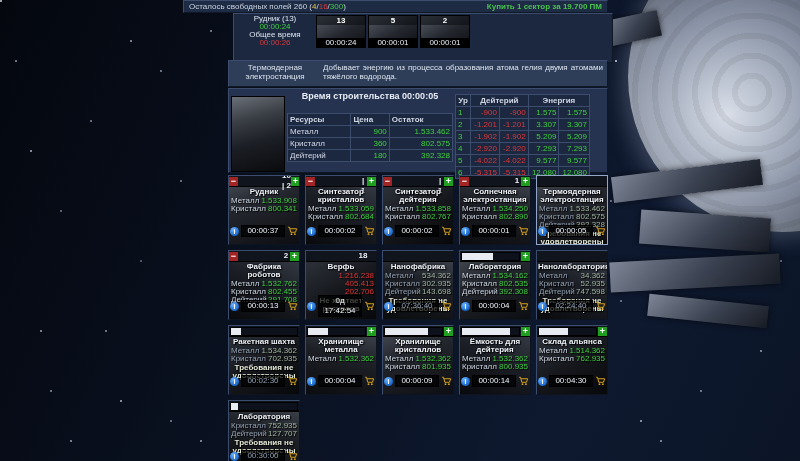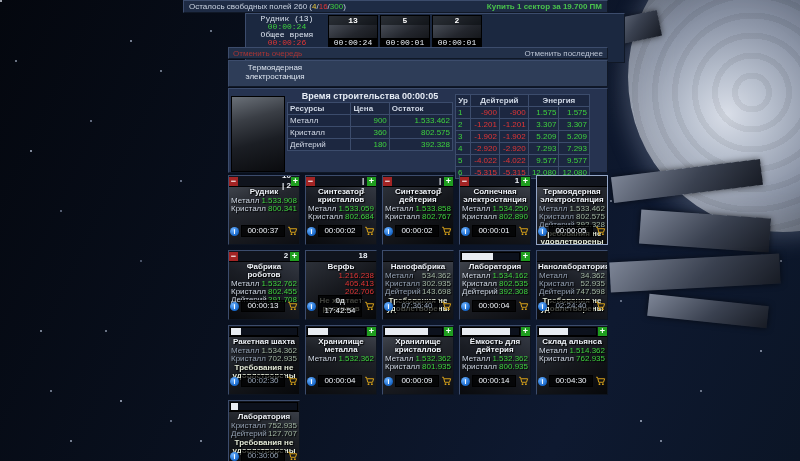--- a/index.html
+++ b/index.html
@@ -25,40 +25,40 @@
   .deb4{left:648px;top:300px;width:120px;height:22px;transform:rotate(6deg);}
   .deb5{left:600px;top:16px;width:60px;height:26px;transform:rotate(-12deg);}
   
   .panel{position:absolute;box-sizing:border-box;border:1px solid #3c4c6c;border-bottom-color:#101826;border-right-color:#101826;}
   .t8{font-size:8px;}
   .green{color:#3ed03e;} .red{color:#e03535;} .yellow{color:#e8c63a;} .white{color:#dbe3ee;}
   
   #topbar{left:183px;top:0;width:425px;height:13px;background:#1e2b44;display:flex;align-items:center;justify-content:space-between;padding:0 5px;color:#c9d2e0;}
   #topbar .buy{color:#49c24d;font-weight:bold;cursor:pointer;}
   
-  #queuePanel{left:245px;top:13px;width:380px;height:50px;background:#1b2840;display:flex;font-family:Liberation Mono, monospace;}
+  #queuePanel{left:233px;top:13px;width:380px;height:50px;background:#1b2840;display:flex;}
   #queueInfo{width:82px;text-align:center;line-height:8px;padding-top:1px;}
   #queueInfo div{font-size:8px;}
   .thumbs{display:flex;gap:2px;padding-top:1px;}
   .thumb{position:relative;width:48px;height:31px;background:linear-gradient(150deg,#555b66,#23262d 55%,#0e1013);border:1px solid #000;}
   .thumb .badge{position:absolute;top:0;left:0;right:0;text-align:center;font-size:8px;color:#fff;background:rgba(10,12,16,.55);font-weight:bold;}
   .thumb .ttime{position:absolute;bottom:0;left:0;right:0;text-align:center;font-size:8px;color:#e8edf4;background:#000;}
   #cancelBar{left:228px;top:47px;width:380px;height:12px;background:#223049;display:flex;justify-content:space-between;align-items:center;padding:0 4px;}
   #cancelBar .cq{color:#a83434;cursor:pointer;}
   #cancelBar .cl{color:#b9c2d2;cursor:pointer;}
   
   #descPanel{left:228px;top:60px;width:380px;height:27px;background:#2e3d58;display:flex;color:#dbe3ee;}
   #descPanel .dt{width:92px;text-align:center;padding-top:2px;line-height:9px;font-size:8px;}
   #descPanel .dd{flex:1;padding:2px 4px 0 2px;line-height:9px;font-size:8px;text-align:justify;}
   
   #detailPanel{left:228px;top:88px;width:380px;height:85px;background:#263350;}
   #detailImg{position:absolute;left:2px;top:7px;width:52px;height:74px;border:1px solid #000;
     background:linear-gradient(165deg,#6a7078 0%,#3a3e45 30%,#1b1e24 60%,#0a0b0e 100%);}
   #buildBlock{position:absolute;left:58px;top:2px;width:166px;}
-  #buildBlock .bt{font-size:9px;color:#e6ecf5;font-weight:bold;text-align:center;margin-bottom:1px;}
+  #buildBlock .bt{font-size:9px;color:#e6ecf5;font-weight:bold;text-align:center;margin-bottom:12px;}
   table.ui{border-collapse:collapse;width:100%;}
   table.ui td,table.ui th{border:1px solid #3c4c6c;background:#1c2740;font-size:8px;padding:0 2px;height:11px;}
   table.ui th{color:#cfd7e4;font-weight:bold;text-align:left;}
   table.ui td.num{text-align:right;}
   table.ui td.lbl{color:#d5dce8;}
   #levelBlock{position:absolute;left:226px;top:5px;width:135px;}
   #levelBlock th{text-align:center;}
   
   #cardsGrid{position:absolute;left:228px;top:175px;width:384px;display:grid;grid-template-columns:repeat(5,72px);gap:5px;grid-auto-rows:70px;}
   .card{position:relative;box-sizing:border-box;border:1px solid #3c4c6c;border-bottom-color:#0d1420;border-right-color:#0d1420;cursor:pointer;overflow:hidden;}
@@ -121,27 +121,24 @@
         <div class="thumb">
           <span class="badge">5</span>
                  <span class="ttime">00:00:01</span>
         </div>
         <div class="thumb">
           <span class="badge">2</span>
                  <span class="ttime">00:00:01</span>
         </div>
       </div>
   </div>
-  <div id="cancelBar" class="panel t8">
-    <span class="cq">Отменить очередь</span>
-    <span class="cl">Отменить последнее</span>
-  </div>
 
   <div id="descPanel" class="panel">
     <div class="dt">Термоядерная электростанция</div>
+    <div class="dd">Добывает энергию из процесса образования атома гелия двумя атомами тяжёлого водорода.</div>
   </div>
 
   <div id="detailPanel" class="panel">
     <div id="detailImg"></div>
     <div id="buildBlock">
       <div class="bt"><span>Время строительства</span> <span>00:00:05</span></div>
       <table class="ui" id="costTable">
           <tbody>
             <tr>
               <th>Ресурсы</th>

